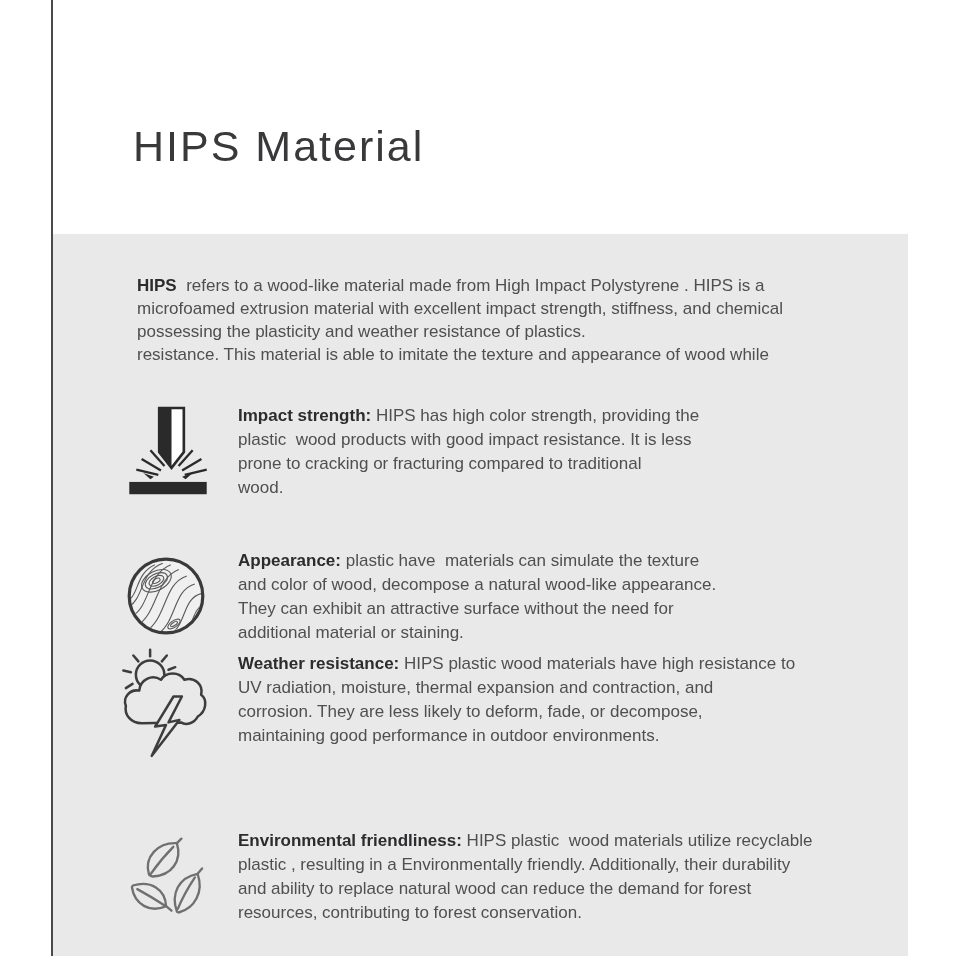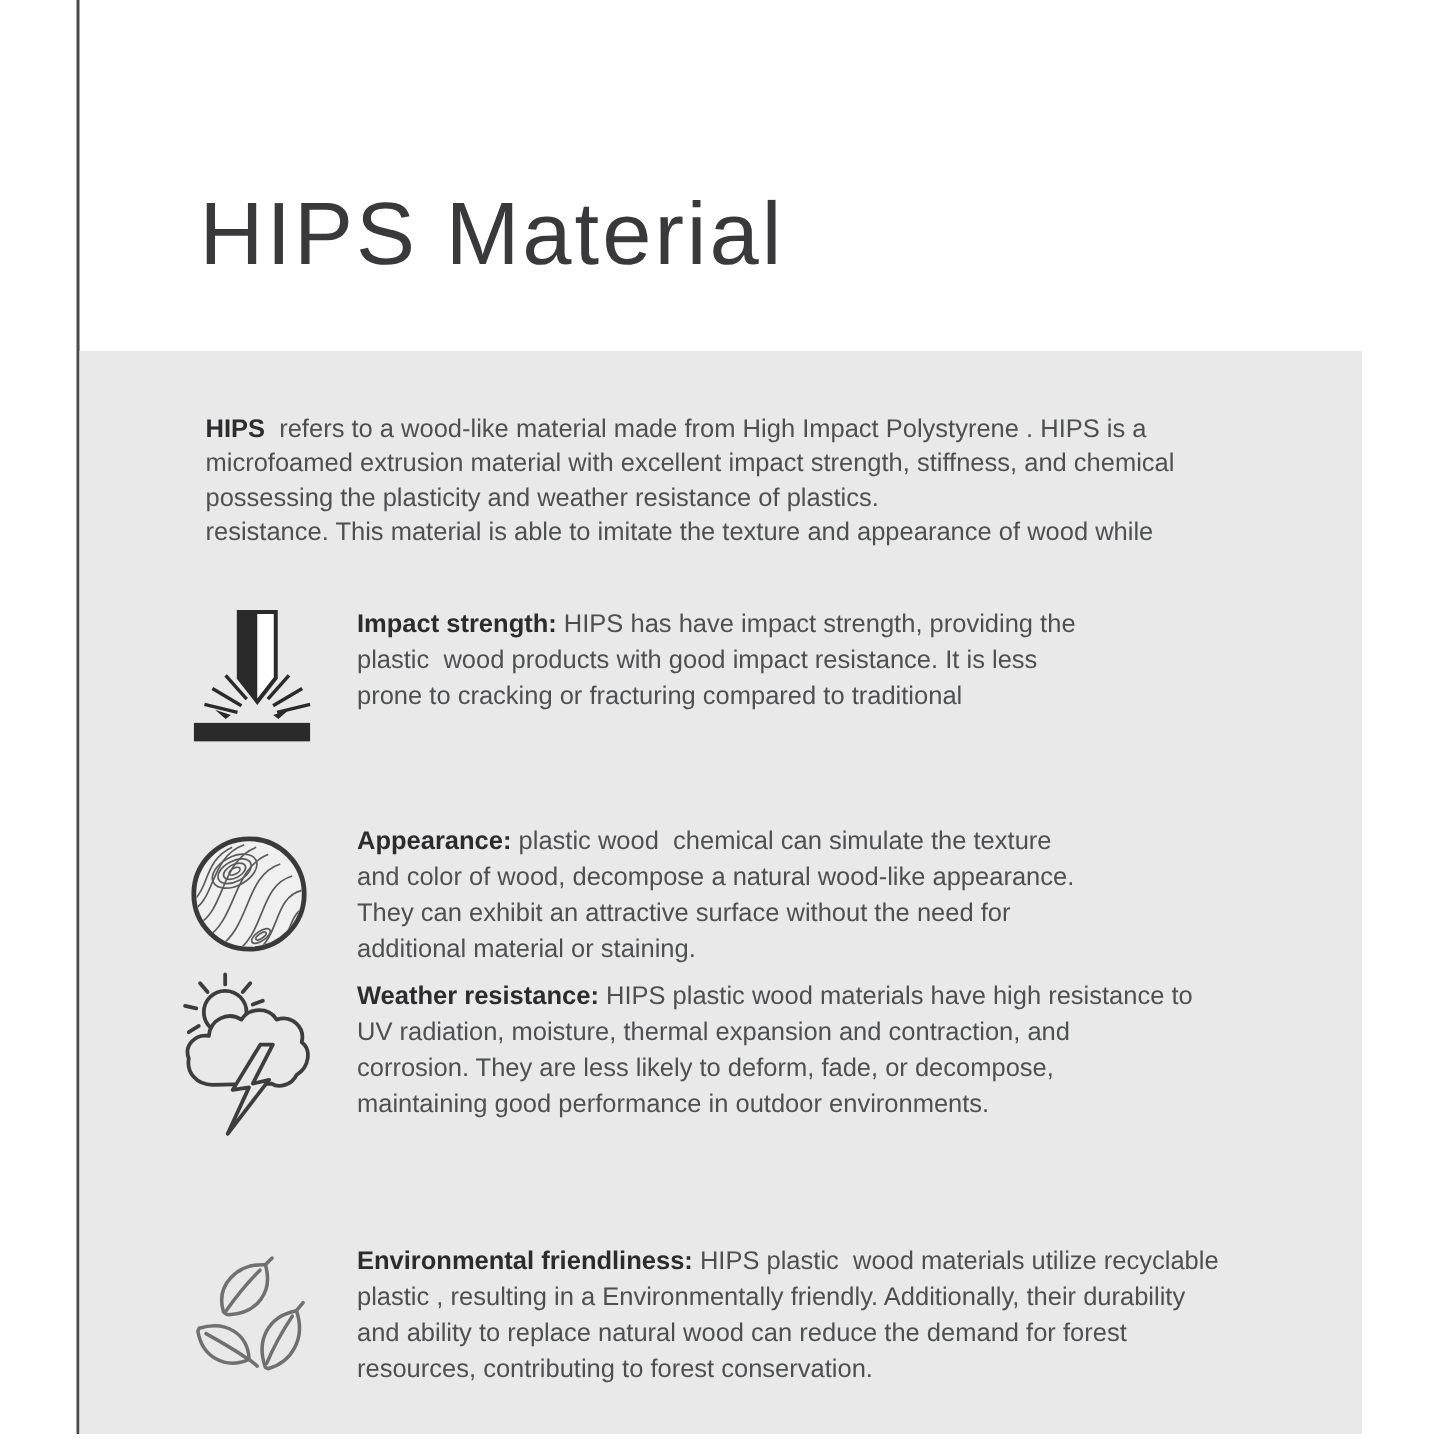--- a/index.html
+++ b/index.html
@@ -1,19 +1,19 @@
 <!DOCTYPE html>
 <html><head>
 <meta charset="utf-8">
 <style>
   html,body{margin:0;padding:0;}
   body{font-family:"Liberation Sans", sans-serif; background:#fff;}
   .page{position:relative; width:960px; height:960px; background:#ffffff; overflow:hidden;}
   .accent-line{position:absolute; left:51px; top:0; width:2px; height:956px; background:#4a4a4a;}
-  .page-title{position:absolute; left:133px; top:122px; font-size:59px; font-weight:400; letter-spacing:2px; color:#39393b;}
+  .page-title{position:absolute; left:133px; top:122px; font-size:43px; font-weight:400; letter-spacing:2px; color:#39393b;}
   .panel{position:absolute; left:53px; top:234px; width:855px; height:722px; background:#e9e9e9;}
   .intro{position:absolute; left:137px; top:274px; font-size:17px; line-height:23px; color:#4e4f51;}
   .line{white-space:pre;}
   .bold{font-weight:700; color:#2c2c2e;}
   .section{position:absolute; left:120px; width:790px;}
   .sec-text{position:absolute; left:118px; top:0; font-size:17px; line-height:24px; color:#4e4f51;}
   .sec-icon{position:absolute; left:0; top:0;}
   svg{display:block;}
 </style>
 </head>
@@ -46,23 +46,24 @@
           <line x1="39" y1="78" x2="14" y2="72"></line>
           <line x1="62" y1="68" x2="78" y2="50"></line>
           <line x1="66" y1="73" x2="88" y2="60"></line>
           <line x1="69" y1="78" x2="94" y2="72"></line>
         </g>
         <polygon points="34,80 22,76 30,83" fill="#2a2a2a"></polygon>
         <polygon points="66,80 78,76 70,83" fill="#2a2a2a"></polygon>
       </svg>
     </div>
     <div class="sec-text">
-      <div class="line"><span class="bold">Impact strength:</span><span> HIPS has have impact strength, providing the</span></div>
+      <div class="line"><span class="bold">Impact strength:</span><span> HIPS has high color strength, providing the</span></div>
       <div class="line">plastic  wood products with good impact resistance. It is less</div>
       <div class="line">prone to cracking or fracturing compared to traditional</div>
+      <div class="line">wood.</div>
     </div>
   </div>
 
   <div class="section" style="top:549px; height:110px;">
     <div class="sec-icon" style="left:6px; top:6px;">
       <svg width="80" height="82" viewBox="0 0 100 102">
         <defs>
             <clipPath id="wgclip">
               <circle cx="50" cy="51" r="44"></circle>
             </clipPath>
@@ -81,21 +82,21 @@
           <path d="M 38,100 C 64,84 58,44 86,36"></path>
           <path d="M 54,100 C 76,88 70,54 94,48"></path>
           <path d="M 70,98 C 86,90 82,66 98,62"></path>
           <path d="M 84,96 C 94,90 92,78 100,76"></path>
           <ellipse cx="60" cy="86" rx="9" ry="4" transform="rotate(-35 60 86)"></ellipse>
           <ellipse cx="60" cy="86" rx="5" ry="2" transform="rotate(-35 60 86)"></ellipse>
         </g>
       </svg>
     </div>
     <div class="sec-text">
-      <div class="line"><span class="bold">Appearance:</span><span> plastic wood  chemical can simulate the texture</span></div>
+      <div class="line"><span class="bold">Appearance:</span><span> plastic have  materials can simulate the texture</span></div>
       <div class="line">and color of wood, decompose a natural wood-like appearance.</div>
       <div class="line">They can exhibit an attractive surface without the need for</div>
       <div class="line">additional material or staining.</div>
     </div>
   </div>
 
   <div class="section" style="top:652px; height:120px;">
     <div class="sec-icon" style="left:0px; top:-6px;">
       <svg width="92" height="116" viewBox="0 0 110 138">
         <g stroke="#3d3d3d" stroke-width="3" fill="none" stroke-linecap="round">

